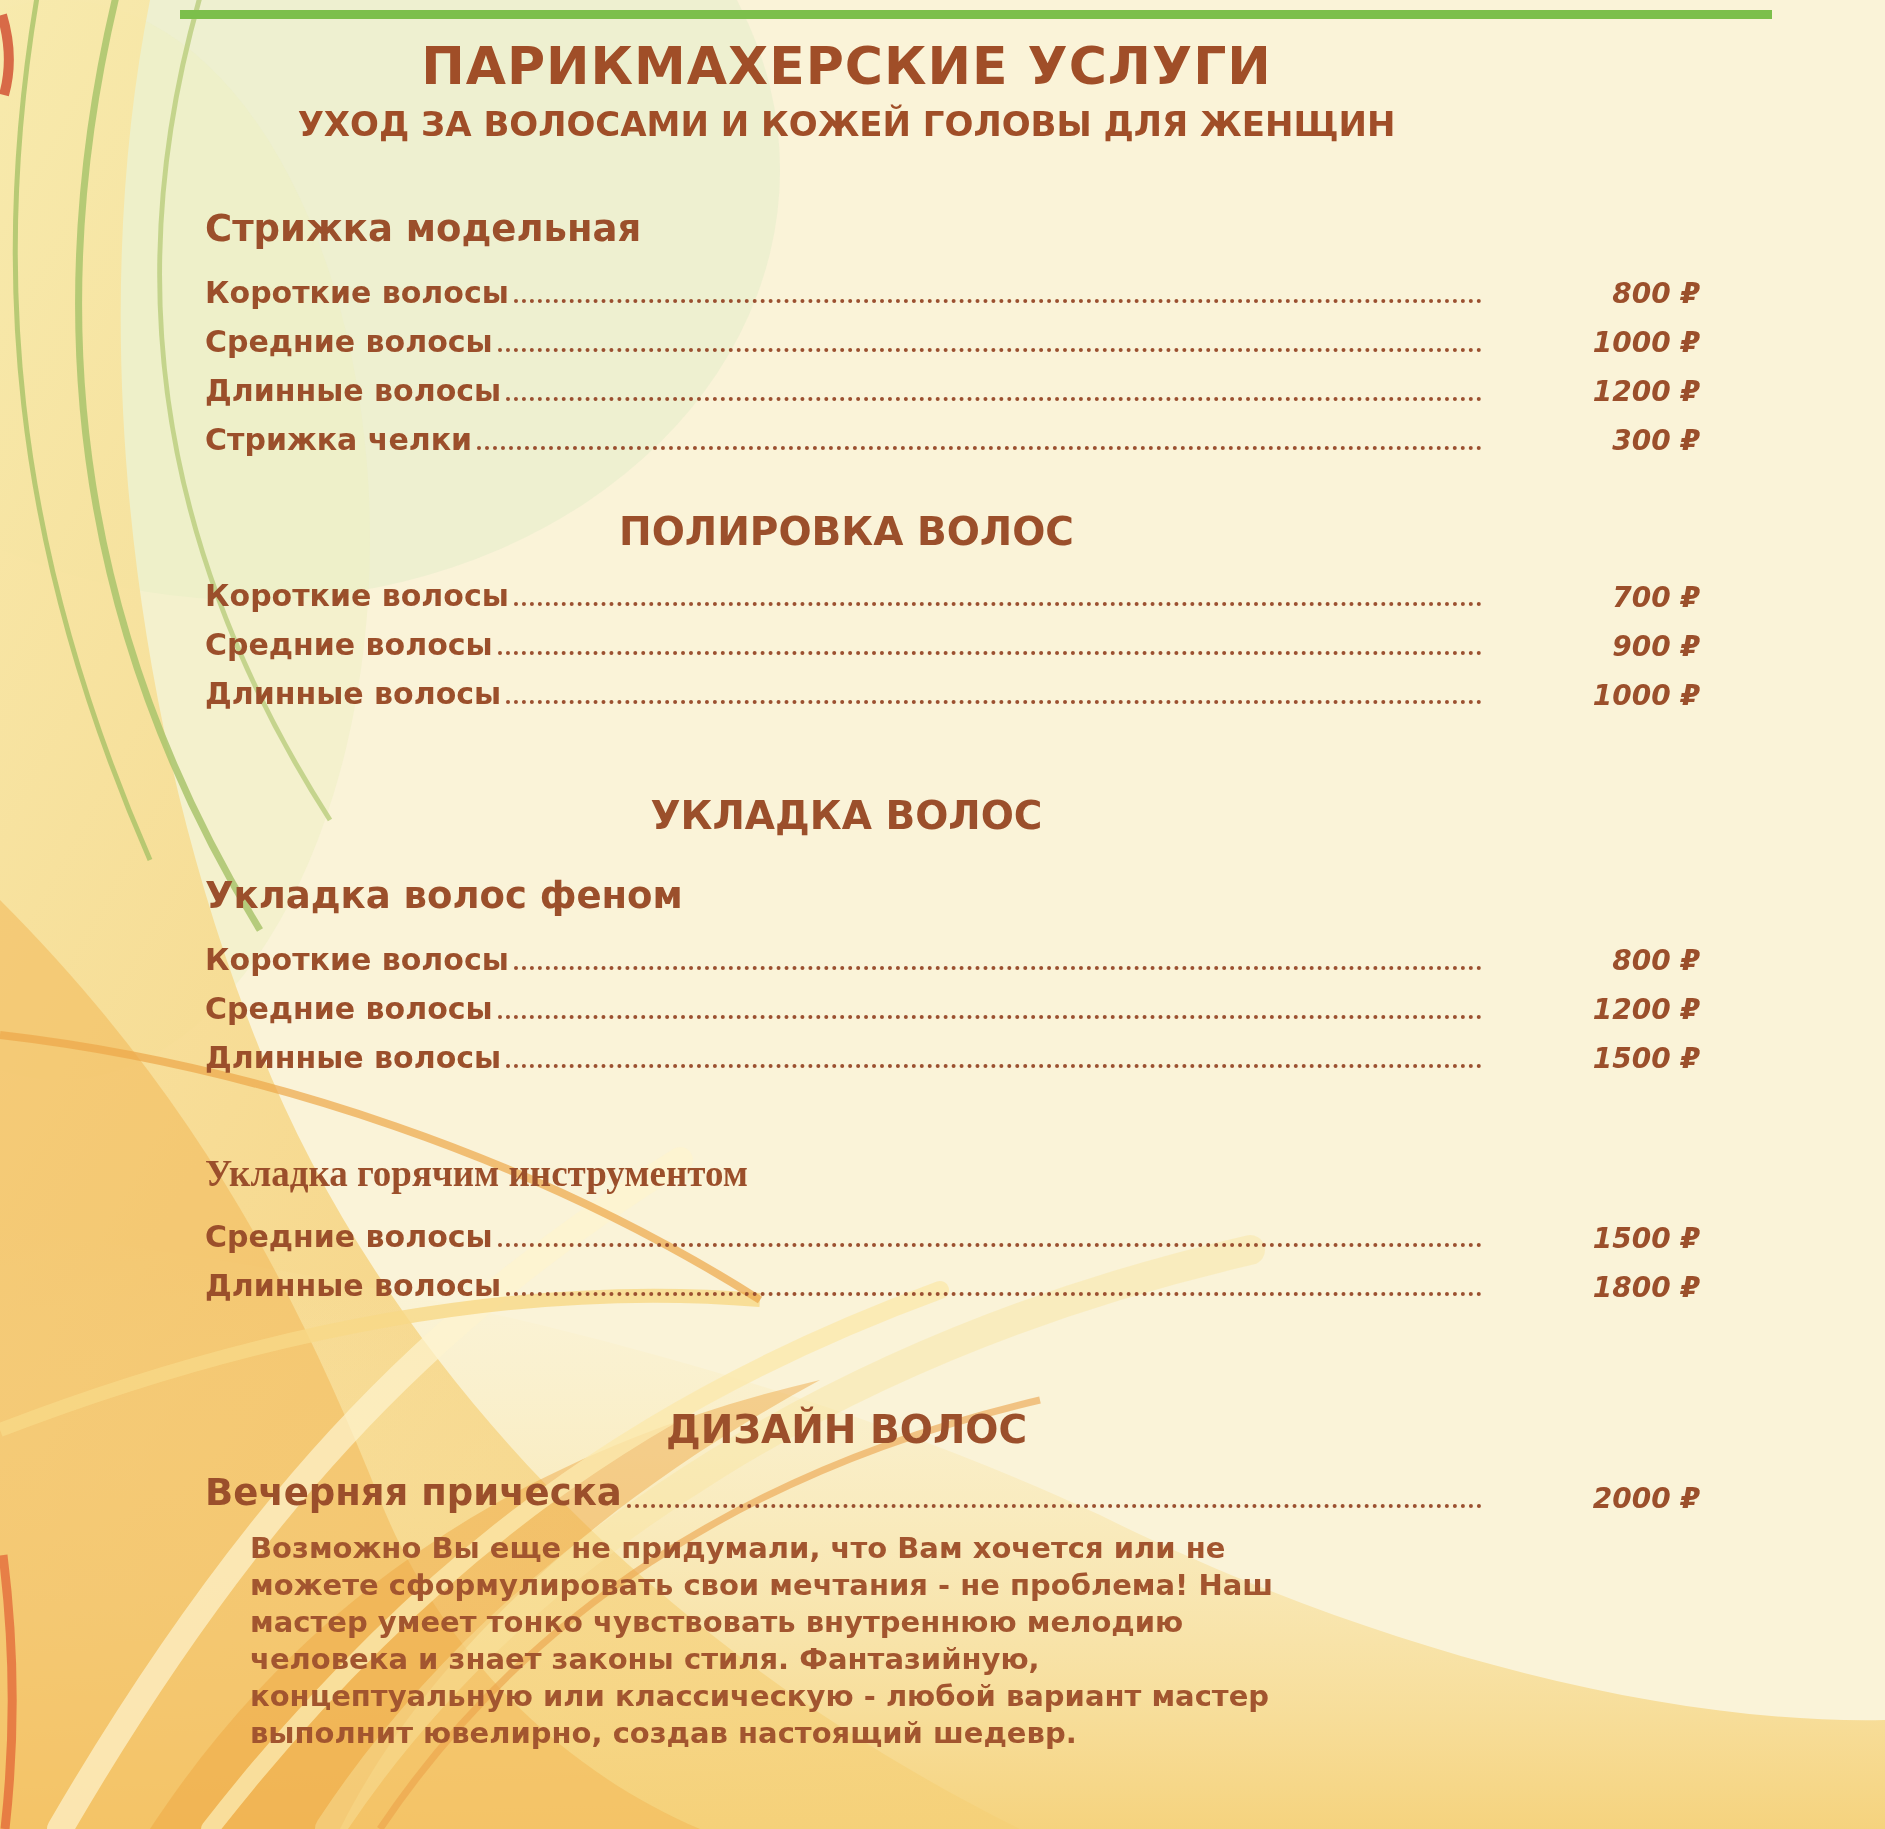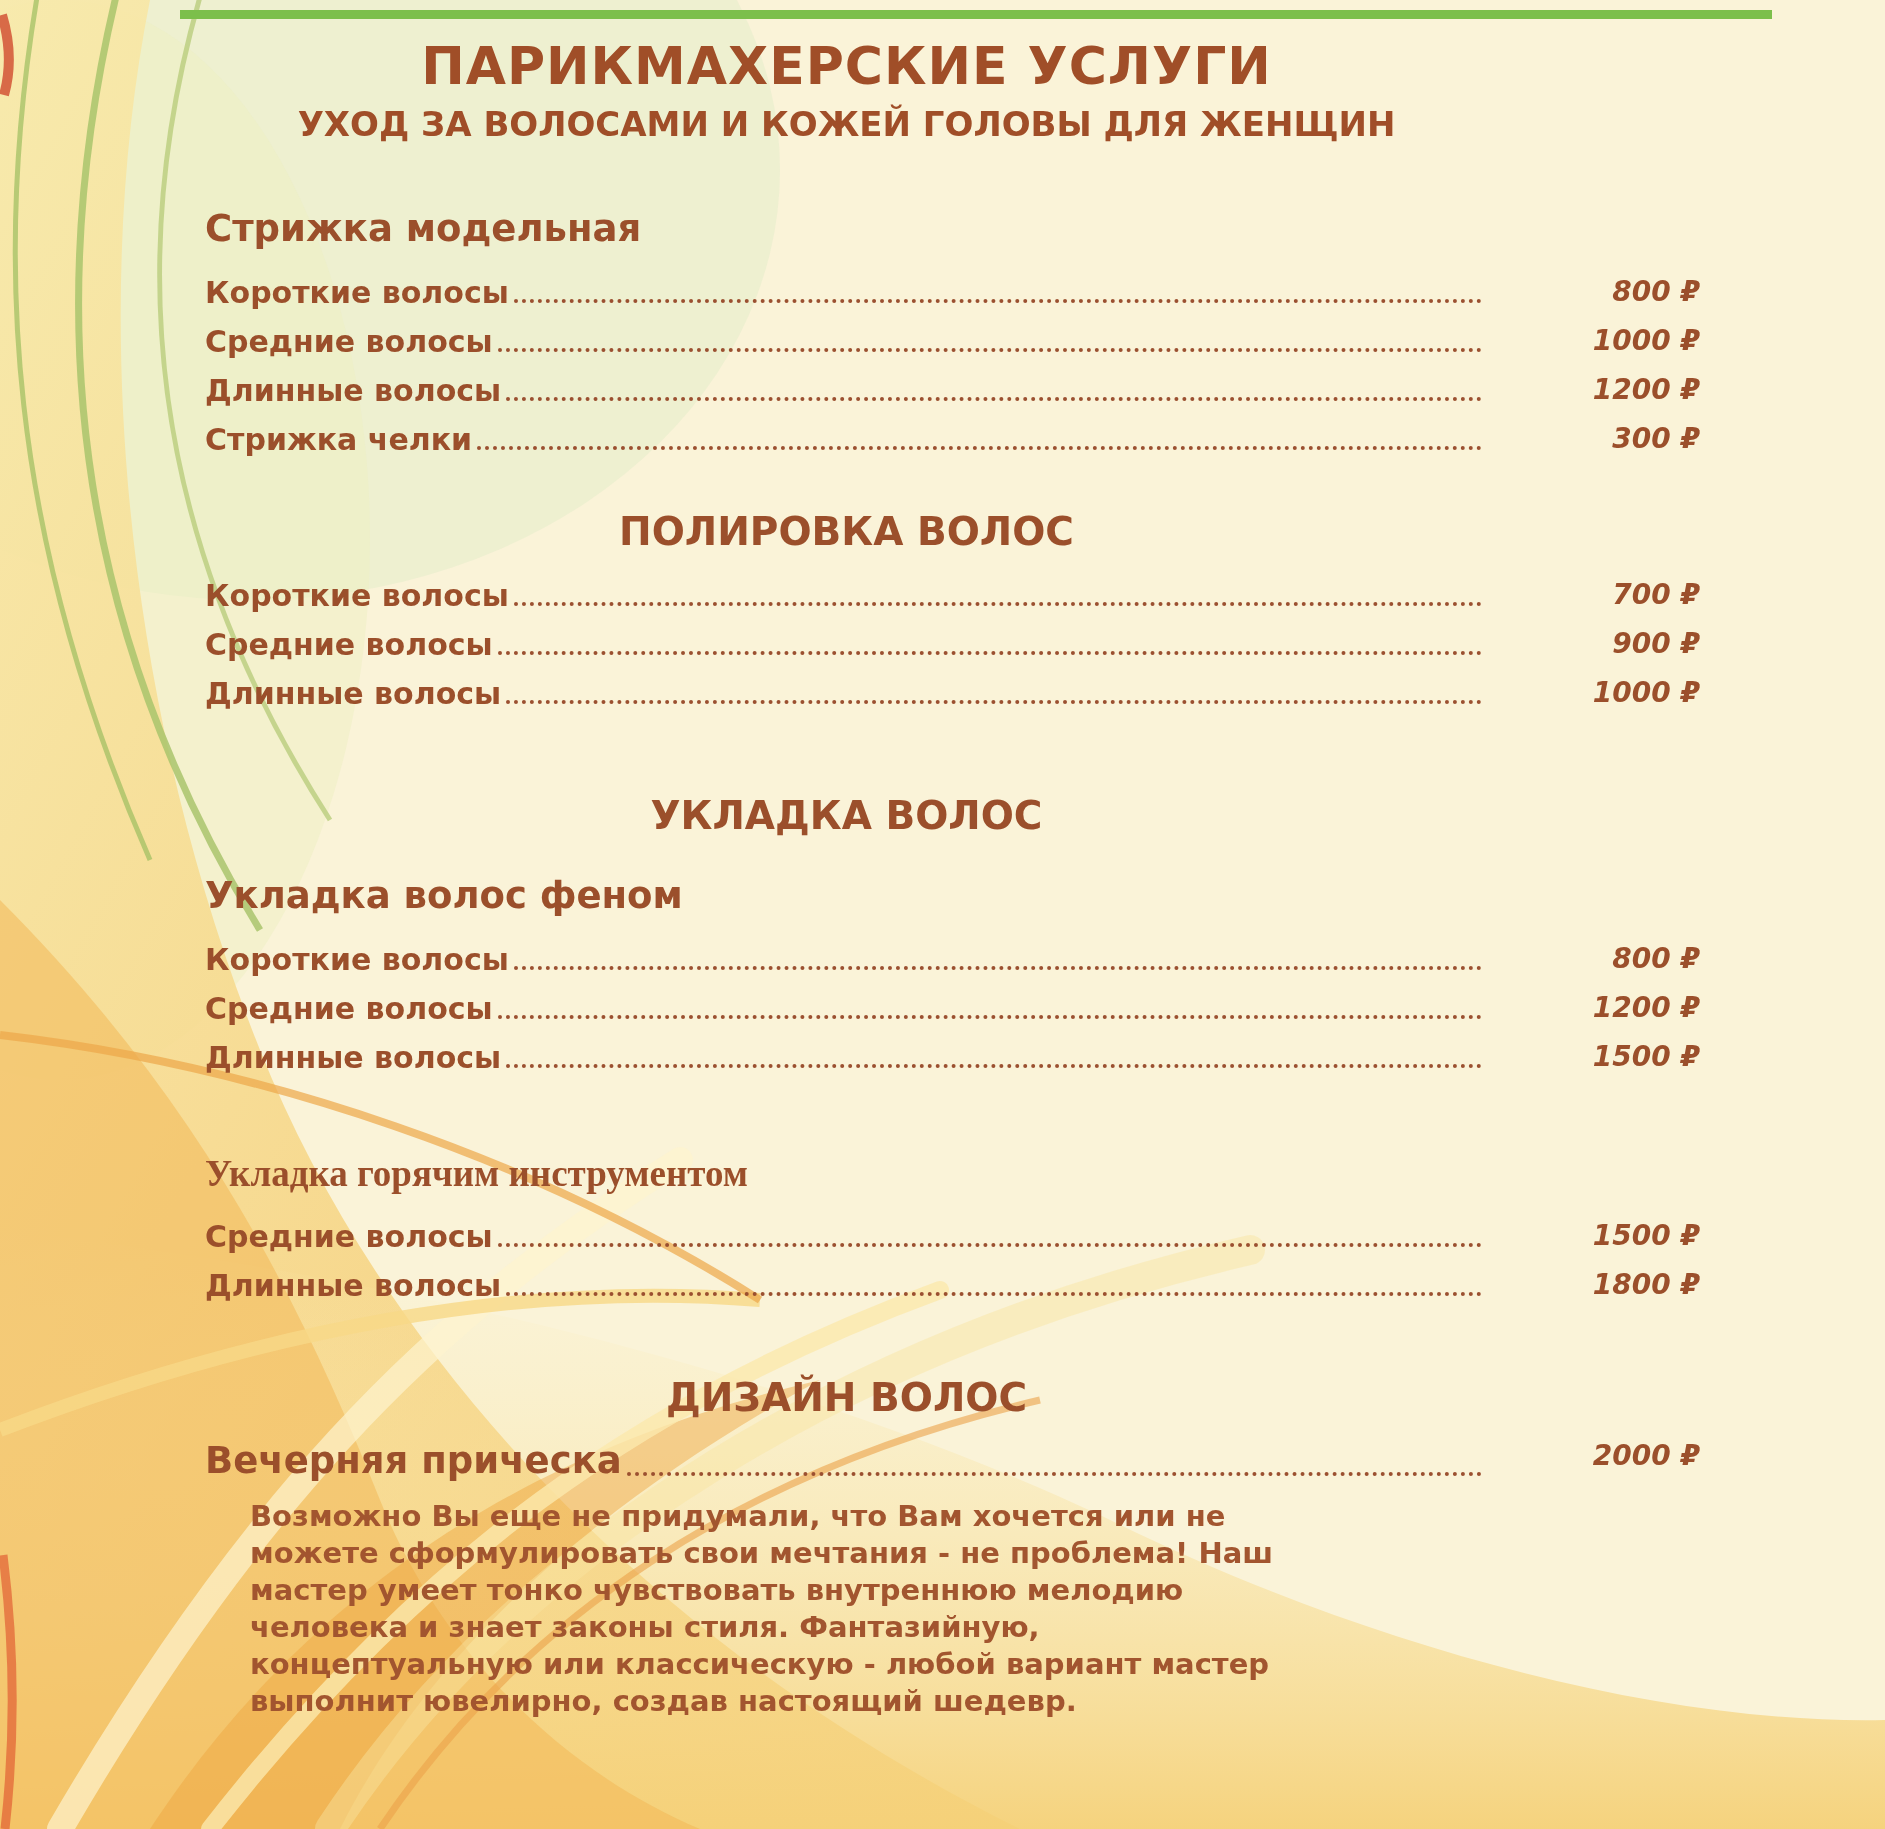--- a/index.html
+++ b/index.html
@@ -23,23 +23,23 @@
   .centered { width:calc(100% - 212px); text-align:center; }
   .page-title   { font-size:52px; font-weight:bold; letter-spacing:1px; color:#a04e28; }
   .page-subtitle{ font-size:34px; font-weight:bold; margin-top:8px; color:#a04e28; }
   .group-title  { font-size:37px; font-weight:bold; line-height:1.15; }
   .section-heading { font-size:39px; font-weight:bold; line-height:1.15; }
   .mt-haircut   { margin-top:64px; }
   .mt-polish    { margin-top:52px; }
   .mt-styling   { margin-top:82px; }
   .mt-blow      { margin-top:36px; }
   .mt-hot       { margin-top:77px;font-family:Liberation Serif, serif; }
-  .mt-design    { margin-top:72px; }
+  .mt-design    { margin-top:104px; }
 
-  .price-row { display:flex; margin-top:13px; }
+  .price-row { display:flex; align-items:flex-end; margin-top:13px; }
   .row-first { margin-top:24px; }
   .row-big   { margin-top:18px; }
   .label { font-size:30px; font-weight:bold; line-height:1.2; white-space:nowrap; }
   .row-big .label { font-size:37px; }
   .dots  { flex:1; border-bottom:4px dotted #9b5030; margin:0 6px 8px 5px; min-width:40px; }
   .price { width:212px; text-align:right; font-size:28px; font-weight:bold; line-height:1.2; white-space:nowrap;font-style:italic; }
 
   .desc {
     margin:14px 0 0 45px;
     width:1075px;

